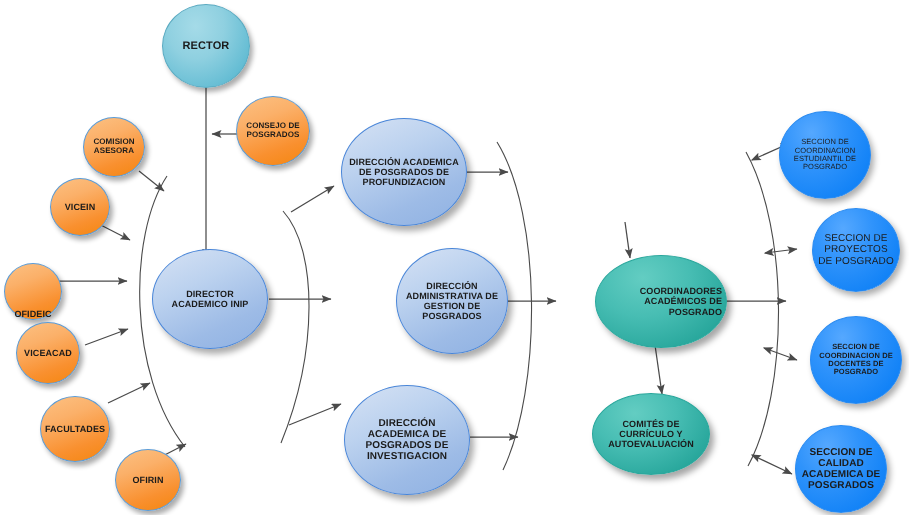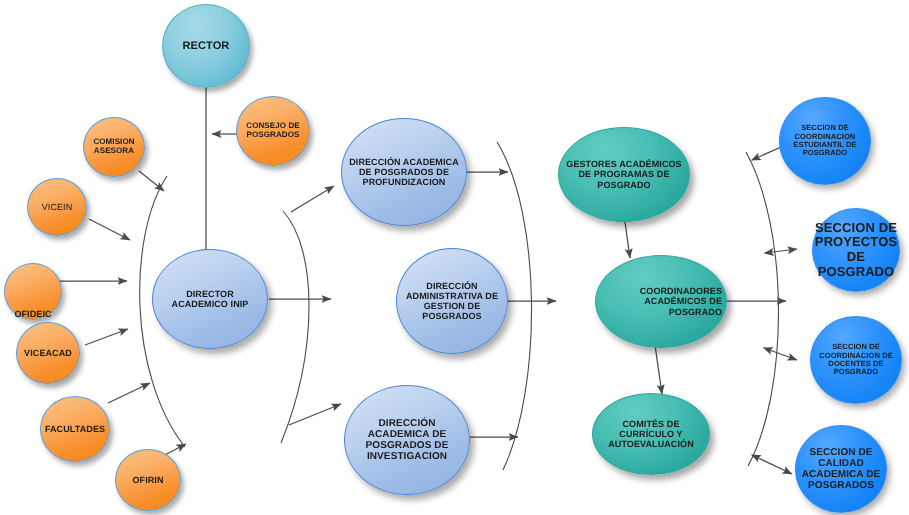--- a/index.html
+++ b/index.html
@@ -106,21 +106,21 @@
   </div>
 
   <div class="node orange" style="left:236px;top:96px;width:74px;height:70px;font-size:8px;font-weight:bold;">
     <span class="lbl">CONSEJO DE POSGRADOS</span>
   </div>
 
   <div class="node orange" style="left:83px;top:117px;width:62px;height:60px;font-size:8px;font-weight:bold;">
     <span class="lbl">COMISION ASESORA</span>
   </div>
 
-  <div class="node orange" style="left:27px;top:178px;width:60px;height:58px;font-size:9px;font-weight:normal;">
+  <div class="node orange" style="left:50px;top:178px;width:60px;height:58px;font-size:9px;font-weight:bold;">
     <span class="lbl">VICEIN</span>
   </div>
 
   <div class="node orange" style="left:4px;top:263px;width:58px;height:57px;font-size:9px;font-weight:bold;align-items:flex-end;">
     <span class="lbl">OFIDEIC</span>
   </div>
 
   <div class="node orange" style="left:16px;top:322px;width:64px;height:62px;font-size:9px;font-weight:bold;align-items:center;">
     <span class="lbl">VICEACAD</span>
   </div>
@@ -142,37 +142,34 @@
   </div>
 
   <div class="node steel" style="left:396px;top:248px;width:112px;height:106px;font-size:9px;font-weight:bold;">
     <span class="lbl">DIRECCIÓN ADMINISTRATIVA DE GESTION DE POSGRADOS</span>
   </div>
 
   <div class="node steel" style="left:344px;top:385px;width:126px;height:110px;font-size:10px;font-weight:bold;">
     <span class="lbl">DIRECCIÓN ACADEMICA DE POSGRADOS DE INVESTIGACION</span>
   </div>
 
-  <div class="node teal" style="left:558px;top:127px;width:132px;height:95px;border-radius:50%;font-size:9px;font-weight:bold;">
-    <span class="lbl">GESTORES ACADÉMICOS DE PROGRAMAS DE POSGRADO</span>
-  </div>
 
   <div class="node teal" style="left:595px;top:255px;width:132px;height:93px;font-size:9px;font-weight:bold;text-align:right;">
     <span class="lbl">COORDINADORES ACADÉMICOS DE POSGRADO</span>
   </div>
 
   <div class="node teal" style="left:592px;top:393px;width:118px;height:82px;font-size:9px;font-weight:bold;">
     <span class="lbl">COMITÉS DE CURRÍCULO Y AUTOEVALUACIÓN</span>
   </div>
 
-  <div class="node vivid" style="left:779px;top:97px;width:92px;height:88px;font-size:7.5px;font-weight:bold;text-align:center;">
+  <div class="node vivid" style="left:779px;top:111px;width:92px;height:88px;font-size:7.5px;font-weight:normal;text-align:center;">
     <span class="lbl">SECCION DE COORDINACION ESTUDIANTIL DE POSGRADO</span>
   </div>
 
-  <div class="node vivid" style="left:812px;top:208px;width:88px;height:84px;font-size:13px;font-weight:bold;text-align:center;">
+  <div class="node vivid" style="left:812px;top:208px;width:88px;height:84px;font-size:10px;font-weight:normal;text-align:center;">
     <span class="lbl">SECCION DE PROYECTOS DE POSGRADO</span>
   </div>
 
   <div class="node vivid" style="left:810px;top:316px;width:92px;height:88px;font-size:7.5px;font-weight:bold;">
     <span class="lbl">SECCION DE COORDINACION DE DOCENTES DE POSGRADO</span>
   </div>
 
   <div class="node vivid" style="left:795px;top:425px;width:92px;height:88px;font-size:10px;font-weight:bold;">
     <span class="lbl">SECCION DE CALIDAD ACADEMICA DE POSGRADOS</span>
   </div>

